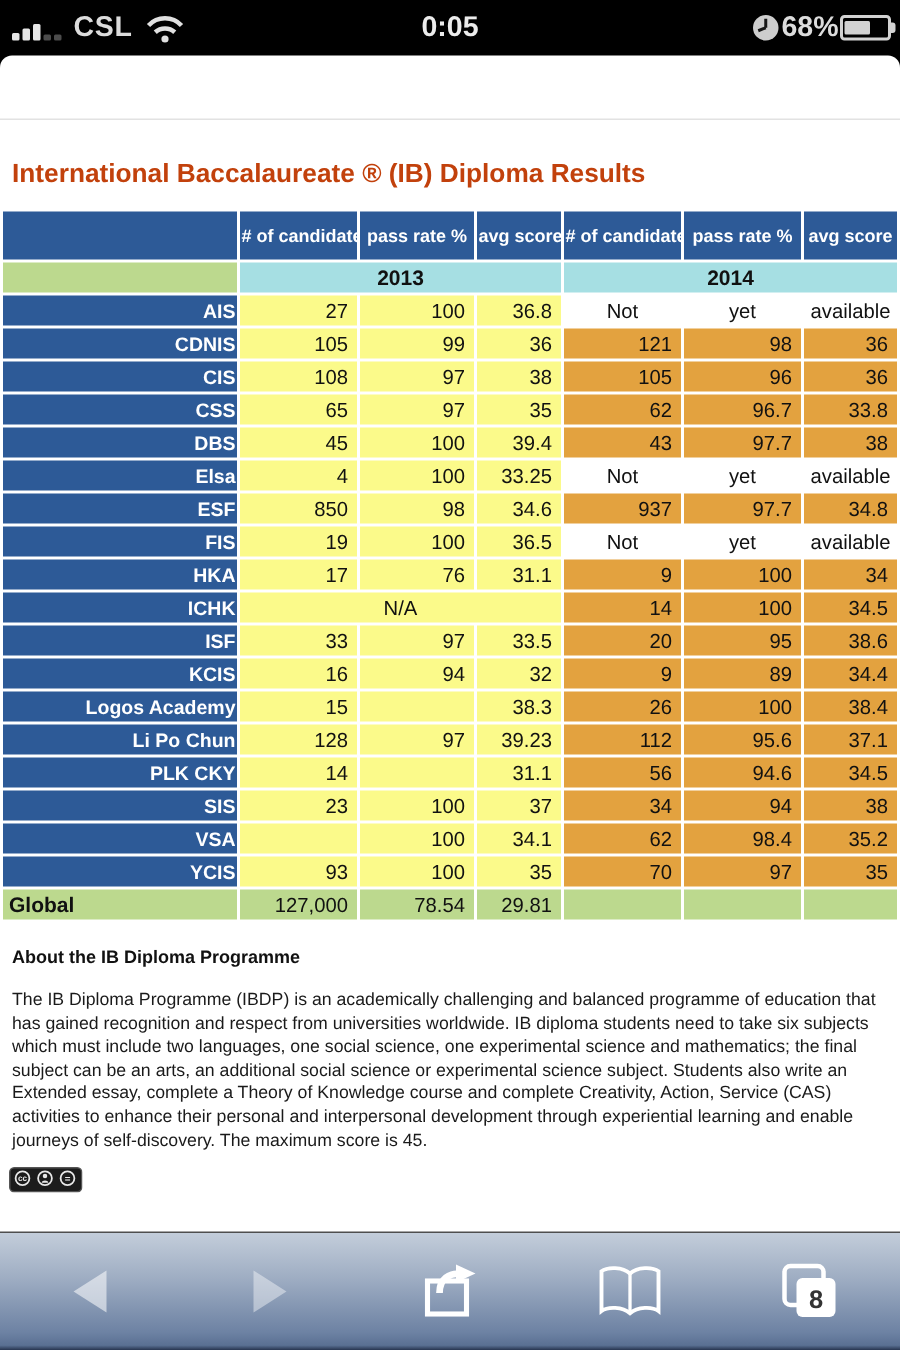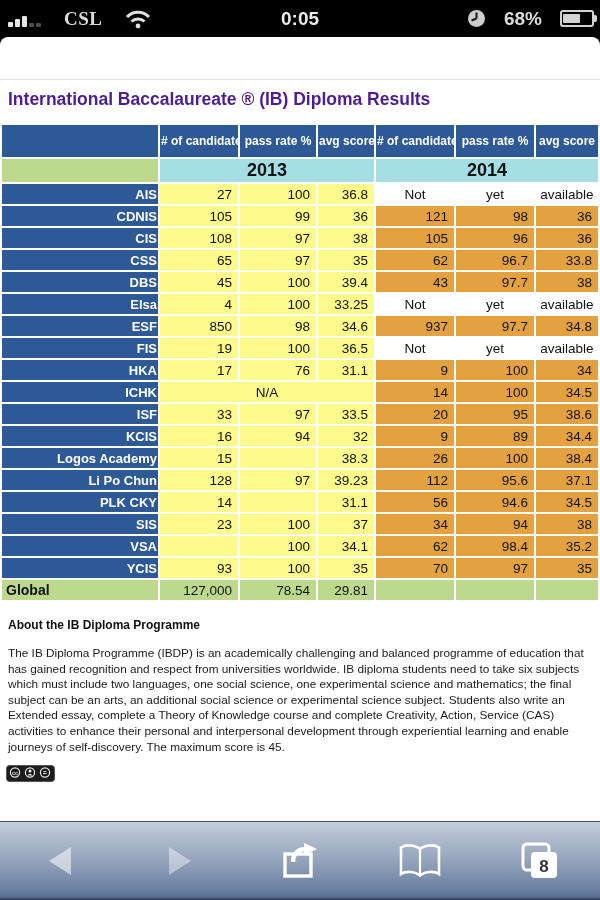--- a/index.html
+++ b/index.html
@@ -1,42 +1,42 @@
 <!DOCTYPE html>
 <html><head>
 <meta charset="utf-8">
 <style>
   html,body{margin:0;padding:0;}
   body{width:600px;height:900px;background:#000;font-family:"Liberation Sans",sans-serif;position:relative;overflow:hidden;}
 
   
   .status-bar{position:absolute;top:0;left:0;width:600px;height:37px;background:#000;color:#dcdcdc;display:flex;align-items:center;}
-  .sb-left{display:flex;align-items:center;gap:23px;padding-left:8px;font-family:Liberation Serif, serif;}
+  .sb-left{display:flex;align-items:center;gap:8px;padding-left:8px;}
   .signal{display:flex;align-items:flex-end;gap:2px;height:16px;}
   .signal i{display:block;width:5px;background:#e6e6e6;border-radius:1px;}
   .signal i.dim{background:#4c4c4c;}
   .carrier{font-size:19px;font-weight:bold;letter-spacing:.5px;}
   .sb-time{position:absolute;left:0;right:0;text-align:center;font-size:19px;font-weight:bold;color:#ececec;}
-  .sb-right{margin-left:auto;display:flex;align-items:center;gap:18px;padding-right:6px;}
+  .sb-right{margin-left:auto;display:flex;align-items:center;gap:1px;padding-right:6px;}
   .sb-right .pct{font-size:19px;font-weight:bold;color:#dcdcdc;}
   .battery{width:30px;height:13px;border:2px solid #d2d2d2;border-radius:3px;position:relative;display:flex;align-items:center;}
   .battery .fill{margin:1px;height:9px;width:17px;background:#d2d2d2;border-radius:1px;}
   .battery .nub{position:absolute;right:-5px;top:3px;width:3px;height:7px;background:#d2d2d2;border-radius:0 2px 2px 0;}
 
   
   .webview{position:absolute;top:37px;left:0;width:600px;height:785px;background:#fff;border-radius:8px 8px 0 0;overflow:hidden;}
   .chrome-gap{height:42px;border-bottom:1px solid #e2e2e2;}
-  .page-title{margin:9px 0 13px 8px;font-size:17.5px;font-weight:bold;color:#4c1d95;}
+  .page-title{margin:25px 0 13px 8px;font-size:17.5px;font-weight:bold;color:#c2410c;}
 
   
   table.results{border-collapse:separate;border-spacing:2px;table-layout:fixed;width:600px;background:#fff;}
   table.results th, table.results td{overflow:hidden;white-space:nowrap;}
   th.hdr{background:#2d5a97;color:#fff;font-size:12px;font-weight:bold;line-height:1.2;height:32px;text-align:center;padding:0 1px;}
   th.corner{background:#2d5a97;}
-  .year-row td{height:18px;font-size:18px;font-weight:bold;text-align:center;color:#111;}
+  .year-row td{height:18px;font-size:14px;font-weight:bold;text-align:center;color:#111;}
   .cyan{background:#a6dfe3;}
   .greencell{background:#bcd98e;}
   tbody td{height:18px;font-size:13.5px;color:#111;}
   td.school{background:#2d5a97;color:#fff;font-weight:bold;text-align:right;font-size:13px;}
   td.y13{background:#fbfa8a;}
   td.y14{background:#e3a23f;margin-top:24px;}
   td.pend{background:#fff;}
   td.num{text-align:right;padding-right:6px;}
   td.center{text-align:center;}
   tr.global td{background:#bcd98e;}

